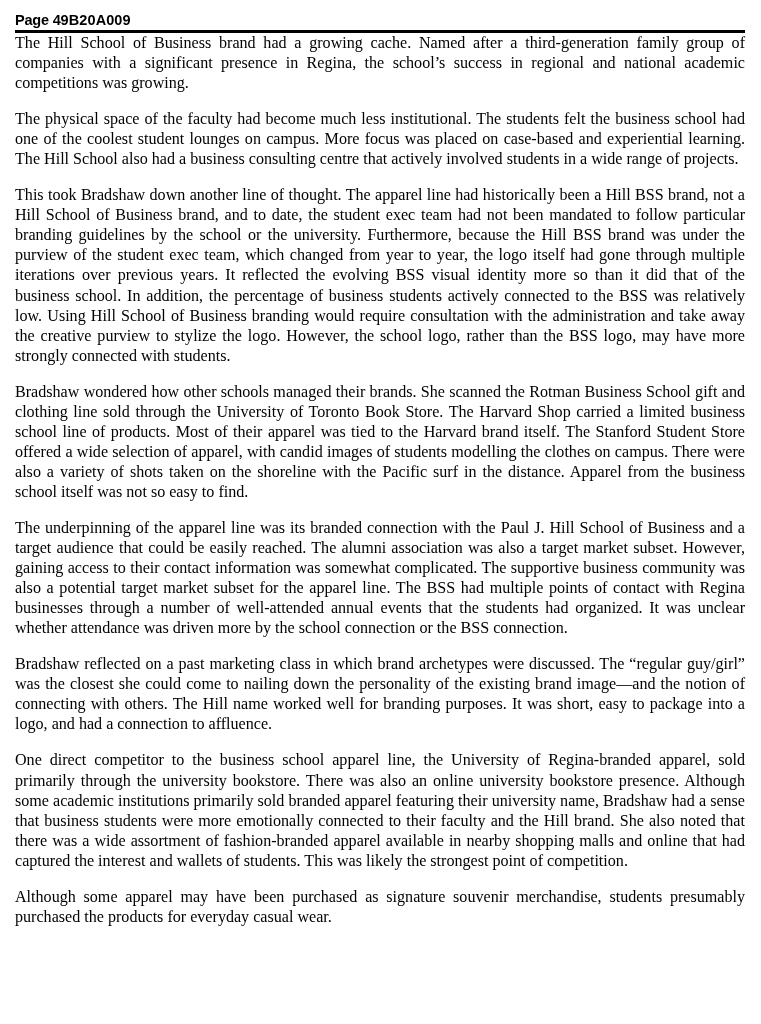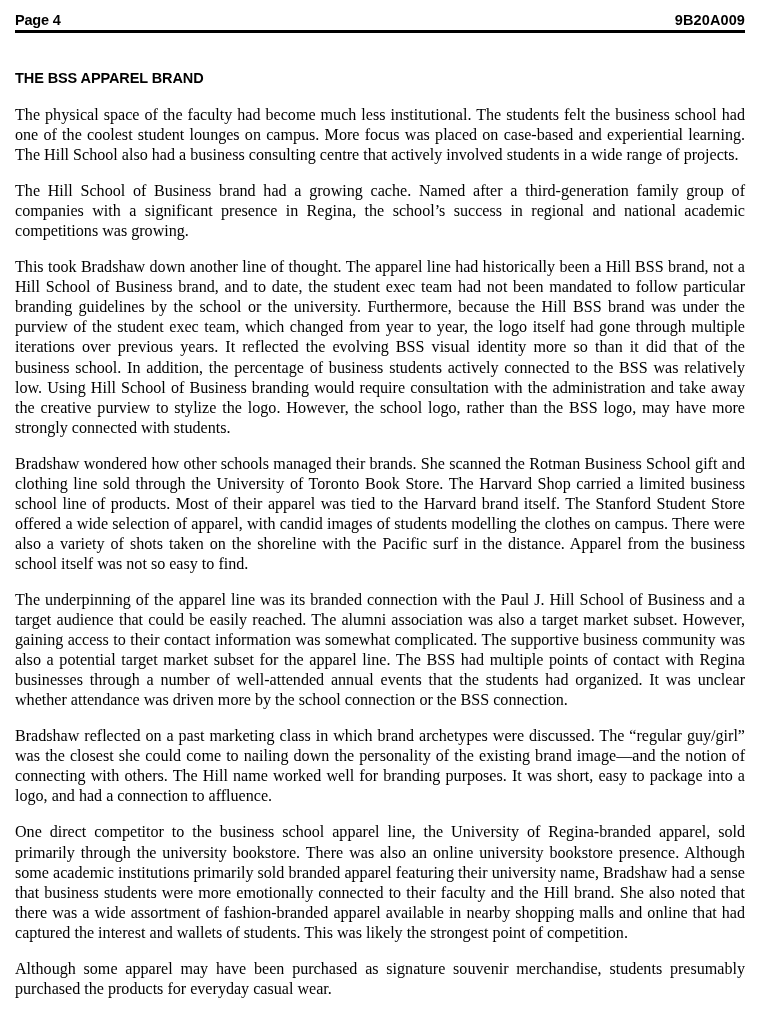--- a/index.html
+++ b/index.html
@@ -22,21 +22,21 @@
     height: 1024px;
     box-sizing: border-box;
     padding: 0 16px 0 15px;
     background: #ffffff;
   }
 
   
   .page-header {
     display: flex;
     align-items: flex-end;
-    justify-content: space-between;
+    justify-content: flex-start;
     height: 28px;
     padding-top: 8px;
     box-sizing: border-box;
   }
   .header-left,
   .header-right {
     font-family: "Liberation Sans", "DejaVu Sans", sans-serif;
     font-weight: bold;
     font-size: 14.5px;
     letter-spacing: -0.2px;
@@ -103,26 +103,23 @@
 <div class="page">
 
   <div class="page-header">
     <div class="header-left">Page 4</div>
     <div class="header-right">9B20A009</div>
   </div>
   <div class="header-rule"></div>
 
   <div class="content">
 
-    <div class="heading-block">
-      <h2 class="section-heading">THE BSS APPAREL BRAND</h2>
-    </div>
 
+    <p class="body-par">The Hill School of Business brand had a growing cache. Named after a third-generation family group of companies with a significant presence in Regina, the school’s success in regional and national academic competitions was growing.</p>
     <p class="body-par">The physical space of the faculty had become much less institutional. The students felt the business school had one of the coolest student lounges on campus. More focus was placed on case-based and experiential learning. The Hill School also had a business consulting centre that actively involved students in a wide range of projects.</p>
-    <p class="body-par">The Hill School of Business brand had a growing cache. Named after a third-generation family group of companies with a significant presence in Regina, the school’s success in regional and national academic competitions was growing.</p>
     <p class="body-par">This took Bradshaw down another line of thought. The apparel line had historically been a Hill BSS brand, not a Hill School of Business brand, and to date, the student exec team had not been mandated to follow particular branding guidelines by the school or the university. Furthermore, because the Hill BSS brand was under the purview of the student exec team, which changed from year to year, the logo itself had gone through multiple iterations over previous years. It reflected the evolving BSS visual identity more so than it did that of the business school. In addition, the percentage of business students actively connected to the BSS was relatively low. Using Hill School of Business branding would require consultation with the administration and take away the creative purview to stylize the logo. However, the school logo, rather than the BSS logo, may have more strongly connected with students.</p>
     <p class="body-par">Bradshaw wondered how other schools managed their brands. She scanned the Rotman Business School gift and clothing line sold through the University of Toronto Book Store. The Harvard Shop carried a limited business school line of products. Most of their apparel was tied to the Harvard brand itself. The Stanford Student Store offered a wide selection of apparel, with candid images of students modelling the clothes on campus. There were also a variety of shots taken on the shoreline with the Pacific surf in the distance. Apparel from the business school itself was not so easy to find.</p>
     <p class="body-par">The underpinning of the apparel line was its branded connection with the Paul J. Hill School of Business and a target audience that could be easily reached. The alumni association was also a target market subset. However, gaining access to their contact information was somewhat complicated. The supportive business community was also a potential target market subset for the apparel line. The BSS had multiple points of contact with Regina businesses through a number of well-attended annual events that the students had organized. It was unclear whether attendance was driven more by the school connection or the BSS connection.</p>
     <p class="body-par">Bradshaw reflected on a past marketing class in which brand archetypes were discussed. The “regular guy/girl” was the closest she could come to nailing down the personality of the existing brand image—and the notion of connecting with others. The Hill name worked well for branding purposes. It was short, easy to package into a logo, and had a connection to affluence.</p>
     <p class="body-par">One direct competitor to the business school apparel line, the University of Regina-branded apparel, sold primarily through the university bookstore. There was also an online university bookstore presence. Although some academic institutions primarily sold branded apparel featuring their university name, Bradshaw had a sense that business students were more emotionally connected to their faculty and the Hill brand. She also noted that there was a wide assortment of fashion-branded apparel available in nearby shopping malls and online that had captured the interest and wallets of students. This was likely the strongest point of competition.</p>
 
 
     <p class="body-par par-tight-last">Although some apparel may have been purchased as signature souvenir merchandise, students presumably purchased the products for everyday casual wear.</p>
 
   </div>

